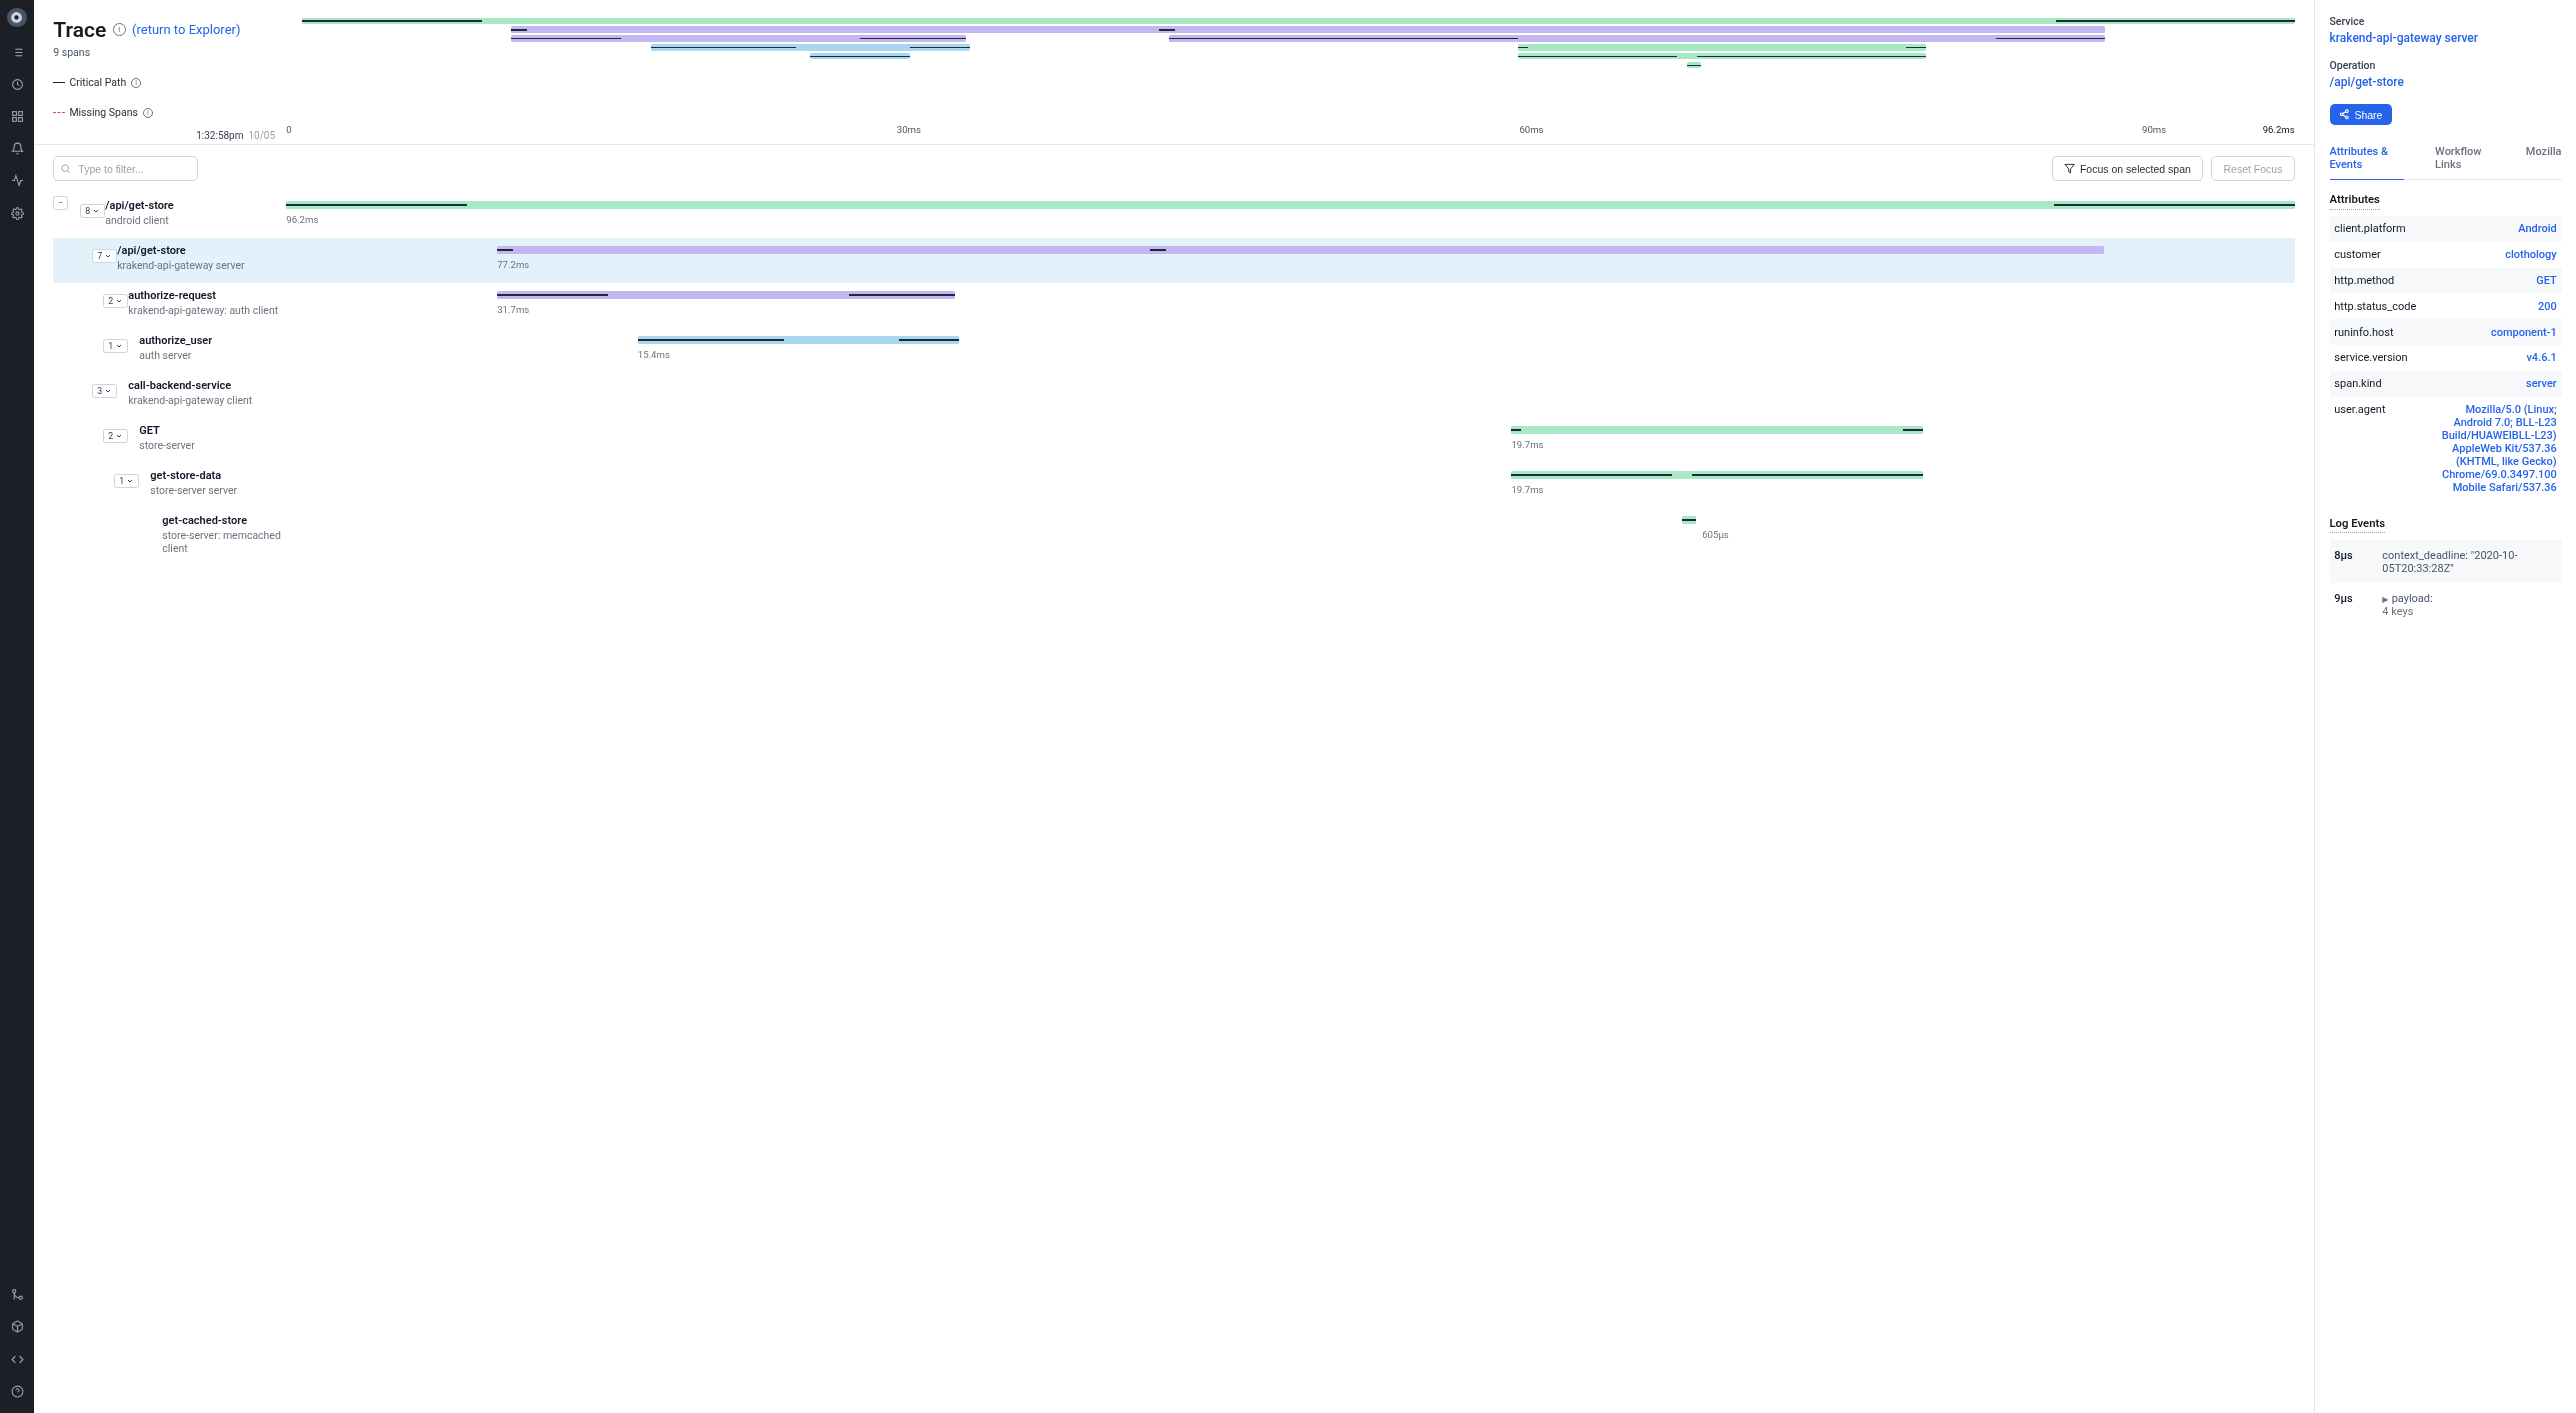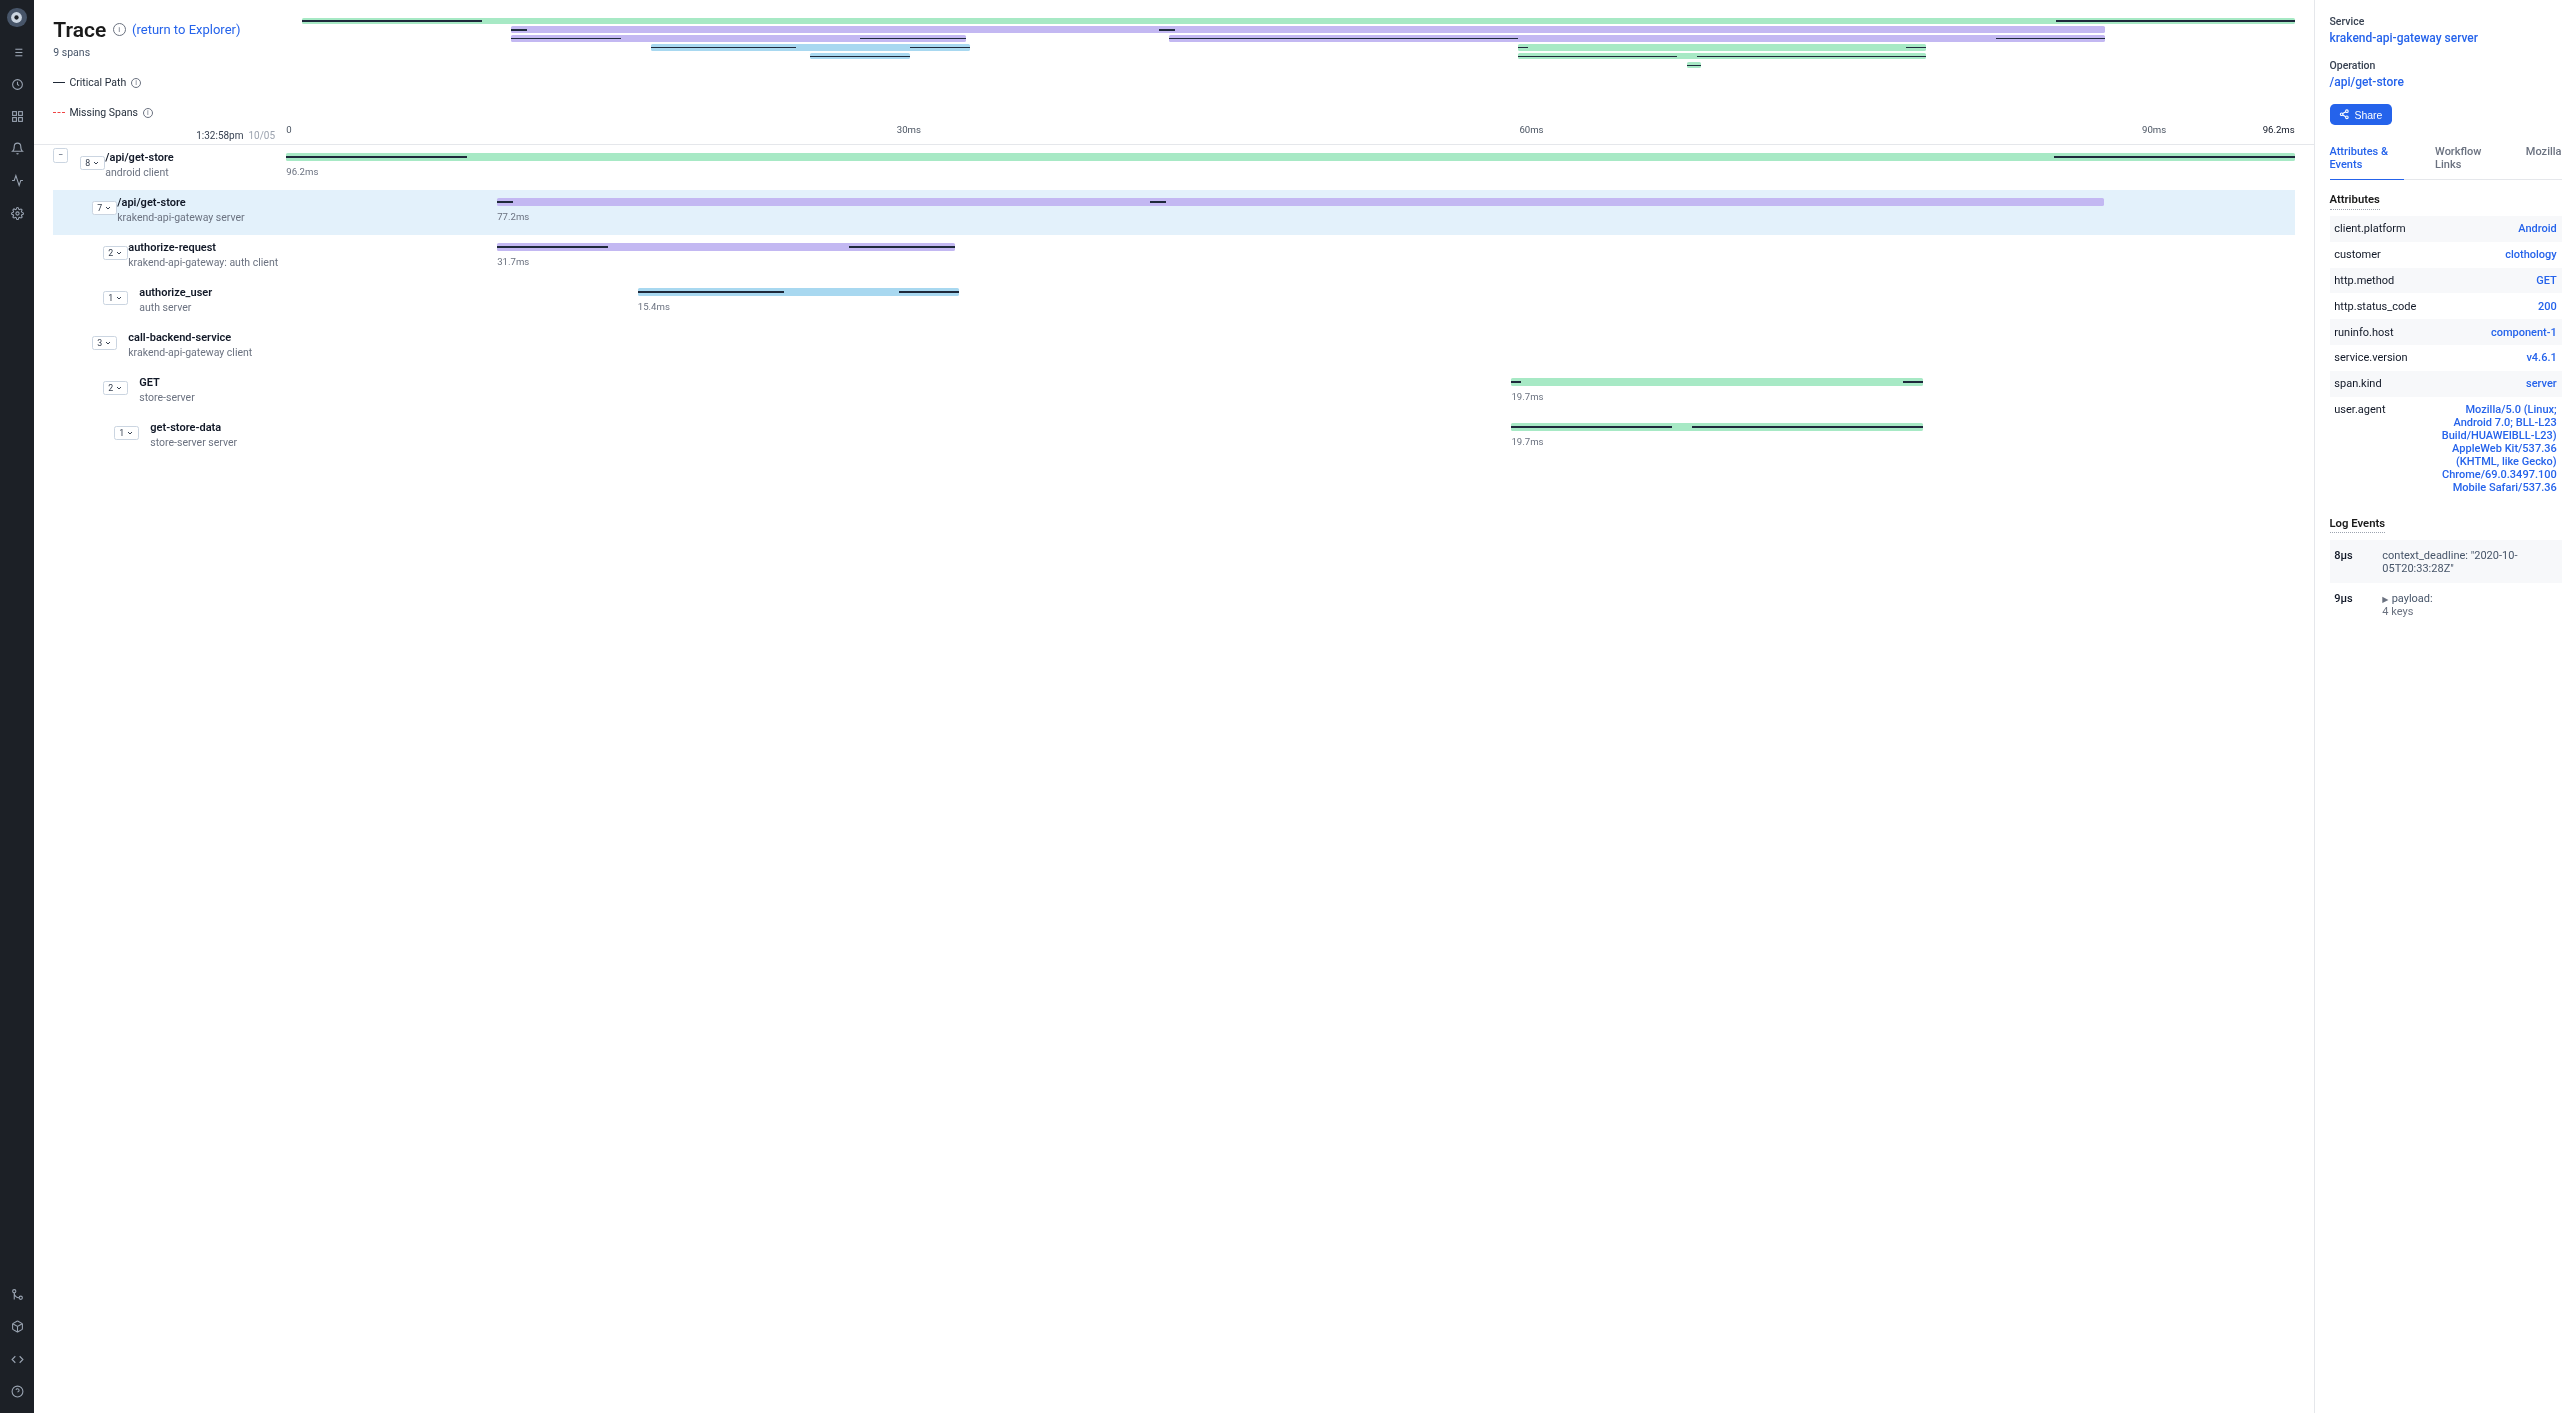--- a/index.html
+++ b/index.html
@@ -224,20 +224,37 @@
         <div class="axis-left"><span>1:32:58pm</span> <span class="date">10/05</span></div>
         <div class="axis-scale" id="axis-scale">
             <span class="axis-tick" style="left: 0%; transform: none;">0</span>
             <span class="axis-tick" style="left: 31%;">30ms</span>
             <span class="axis-tick" style="left: 62%;">60ms</span>
             <span class="axis-tick" style="left: 93%;">90ms</span>
             <span class="axis-end">96.2ms</span>
           </div>
       </div>
 
+      <div class="tool-row">
+        <div class="search-box">
+          <span class="sico"><svg width="11.3" height="11.3" viewBox="0 0 24 24" fill="none" stroke="currentColor" stroke-width="2">
+                <circle cx="11" cy="11" r="7"></circle>
+                <line x1="21" y1="21" x2="16.65" y2="16.65"></line>
+              </svg></span>
+          <input placeholder="Type to filter..." style="">
+        </div>
+        <div style="flex:1"></div>
+        <button class="tool-btn">
+            <svg width="11.3" height="11.3" viewBox="0 0 24 24" fill="none" stroke="currentColor" stroke-width="2">
+              <polygon points="22 3 2 3 10 12.46 10 19 14 21 14 12.46 22 3"></polygon>
+            </svg>
+            <span>Focus on selected span</span>
+          </button>
+        <button class="tool-btn disabled">Reset Focus</button>
+      </div>
 
       <div class="spans-wrap" id="spans-wrap">
         <div class="collapse-all">−</div>
       <div class="span-row">
             <div class="span-label" style="padding-left: 52px;">
               <span class="count-badge" style="left: 27px; top: 11.3px;">8 <svg viewBox="0 0 24 24" fill="none" stroke="currentColor" stroke-width="3">
                   <polyline points="6 9 12 15 18 9"></polyline>
                 </svg></span>
               <div class="span-op">/api/get-store</div>
               <div class="span-svc">android client</div>
@@ -324,20 +341,31 @@
                   <polyline points="6 9 12 15 18 9"></polyline>
                 </svg></span>
               <div class="span-op">get-store-data</div>
               <div class="span-svc">store-server server</div>
             </div>
             <div class="span-bar-area">
               <div class="sbar" style="left: 61%; width: 20.5%; background: rgb(167, 233, 197);"></div>
               <div class="scrit" style="left: 61%; width: 8%;"></div>
               <div class="scrit" style="left: 70%; width: 11.5%;"></div>
               <div class="sdur" style="left: 61%;">19.7ms</div>
+            </div>
+          </div>
+          <div class="span-row">
+            <div class="span-label" style="padding-left: 109px;">
+              <div class="span-op">get-cached-store</div>
+              <div class="span-svc">store-server: memcached client</div>
+            </div>
+            <div class="span-bar-area">
+              <div class="sbar" style="left: 69.5%; width: 0.7%; background: rgb(167, 233, 197);"></div>
+              <div class="scrit" style="left: 69.5%; width: 0.7%;"></div>
+              <div class="sdur" style="left: 70.5%;">605µs</div>
             </div>
           </div>
         </div>
     </div>
 
     <div class="side-panel">
       <div class="sp-block">
         <div class="sp-label">Service</div>
         <div class="sp-link">krakend-api-gateway server</div>
       </div>

